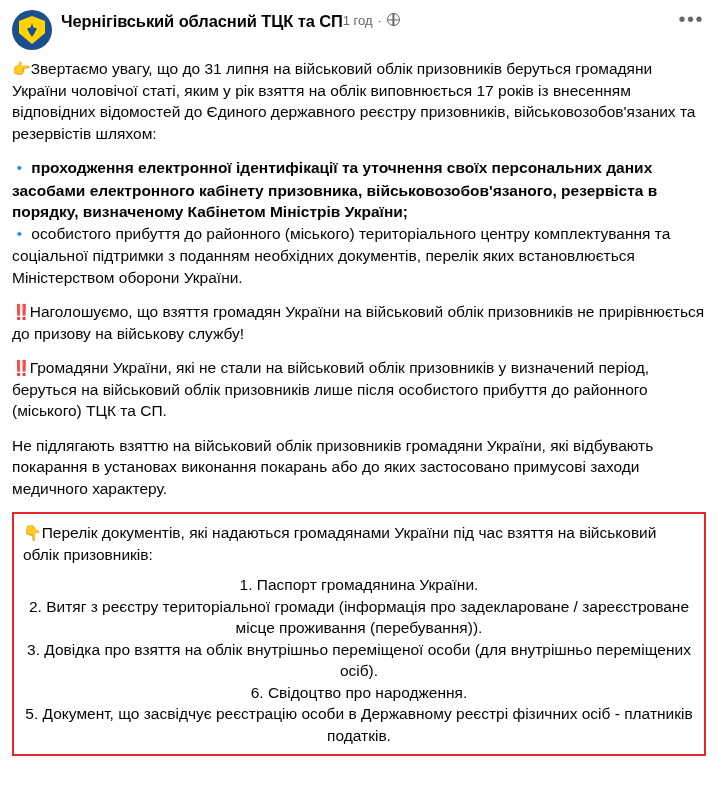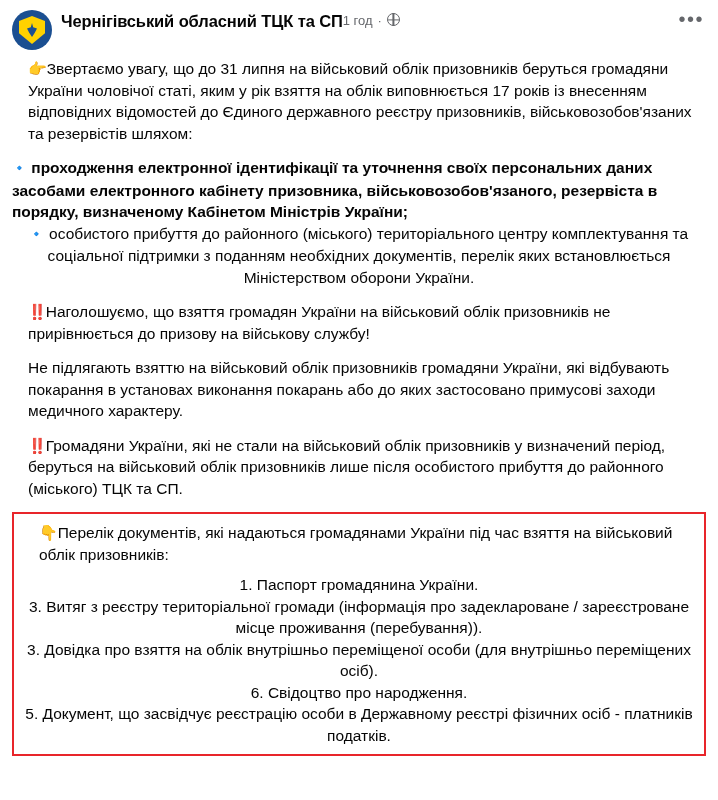--- a/index.html
+++ b/index.html
@@ -123,21 +123,21 @@
     letter-spacing: 1.5px;
     cursor: pointer;
   }
   .post-body {
     padding: 2px 12px 0 12px;
     font-size: 15.5px;
     line-height: 21.5px;
     color: #050505;
   }
   .para {
-    margin: 0 0 13px 16px;
+    margin: 0 0 13px 0;
   }
   .bullet-block {
     margin: 0 0 13px 0;
   }
   .bullet-line {
     margin: 0 0 0 0;
   }
   .emoji {
     font-size: 15px;
   }
@@ -195,44 +195,44 @@
 
     <p class="para">
       <span class="emoji emoji-point">👉</span><span>Звертаємо увагу, що до 31 липня на військовий облік призовників беруться громадяни України чоловічої статі, яким у рік взяття на облік виповнюється 17 років із внесенням відповідних відомостей до Єдиного державного реєстру призовників, військовозобов'язаних та резервістів шляхом:</span>
     </p>
 
     <div class="bullet-block">
       <p class="para bullet-line" style="margin-bottom:0;font-weight:bold;">
         <span class="emoji emoji-blue">🔹</span>
         <span>проходження електронної ідентифікації та уточнення своїх персональних даних засобами електронного кабінету призовника, військовозобов'язаного, резервіста в порядку, визначеному Кабінетом Міністрів України;</span>
       </p>
-      <p class="para bullet-line" style="margin-bottom:0;text-align:center;">
+      <p class="para bullet-line" style="margin-bottom:0;">
         <span class="emoji emoji-blue">🔹</span>
         <span>особистого прибуття до районного (міського) територіального центру комплектування та соціальної підтримки з поданням необхідних документів, перелік яких встановлюється Міністерством оборони України.</span>
       </p>
     </div>
 
     <p class="para">
       <span class="emoji emoji-warn">‼️</span><span>Наголошуємо, що взяття громадян України на військовий облік призовників не прирівнюється до призову на військову службу!</span>
     </p>
 
 
-    <p class="para">Не підлягають взяттю на військовий облік призовників громадяни України, які відбувають покарання в установах виконання покарань або до яких застосовано примусові заходи медичного характеру.</p>
-
     <p class="para">
       <span class="emoji emoji-warn">‼️</span><span>Громадяни України, які не стали на військовий облік призовників у визначений період, беруться на військовий облік призовників лише після особистого прибуття до районного (міського) ТЦК та СП.</span>
     </p>
+
+    <p class="para">Не підлягають взяттю на військовий облік призовників громадяни України, які відбувають покарання в установах виконання покарань або до яких застосовано примусові заходи медичного характеру.</p>
 
     <div class="boxed">
       <p class="para">
         <span class="emoji emoji-point">👇</span><span>Перелік документів, які надаються громадянами України під час взяття на військовий облік призовників:</span>
       </p>
       <div class="doc-list">
         <p class="para doc-item" style="margin-bottom:0;">1. Паспорт громадянина України.</p>
-        <p class="para doc-item" style="margin-bottom:0;">3. Витяг з реєстру територіальної громади (інформація про задеклароване / зареєстроване місце проживання (перебування)).</p>
+        <p class="para doc-item" style="margin-bottom:0;">2. Витяг з реєстру територіальної громади (інформація про задеклароване / зареєстроване місце проживання (перебування)).</p>
         <p class="para doc-item" style="margin-bottom:0;">3. Довідка про взяття на облік внутрішньо переміщеної особи (для внутрішньо переміщених осіб).</p>
         <p class="para doc-item" style="margin-bottom:0;">6. Свідоцтво про народження.</p>
         <p class="para doc-item" style="margin-bottom:0;">5. Документ, що засвідчує реєстрацію особи в Державному реєстрі фізичних осіб - платників податків.</p>
 
       </div>
     </div>
 
   </div>
 </div>
 

